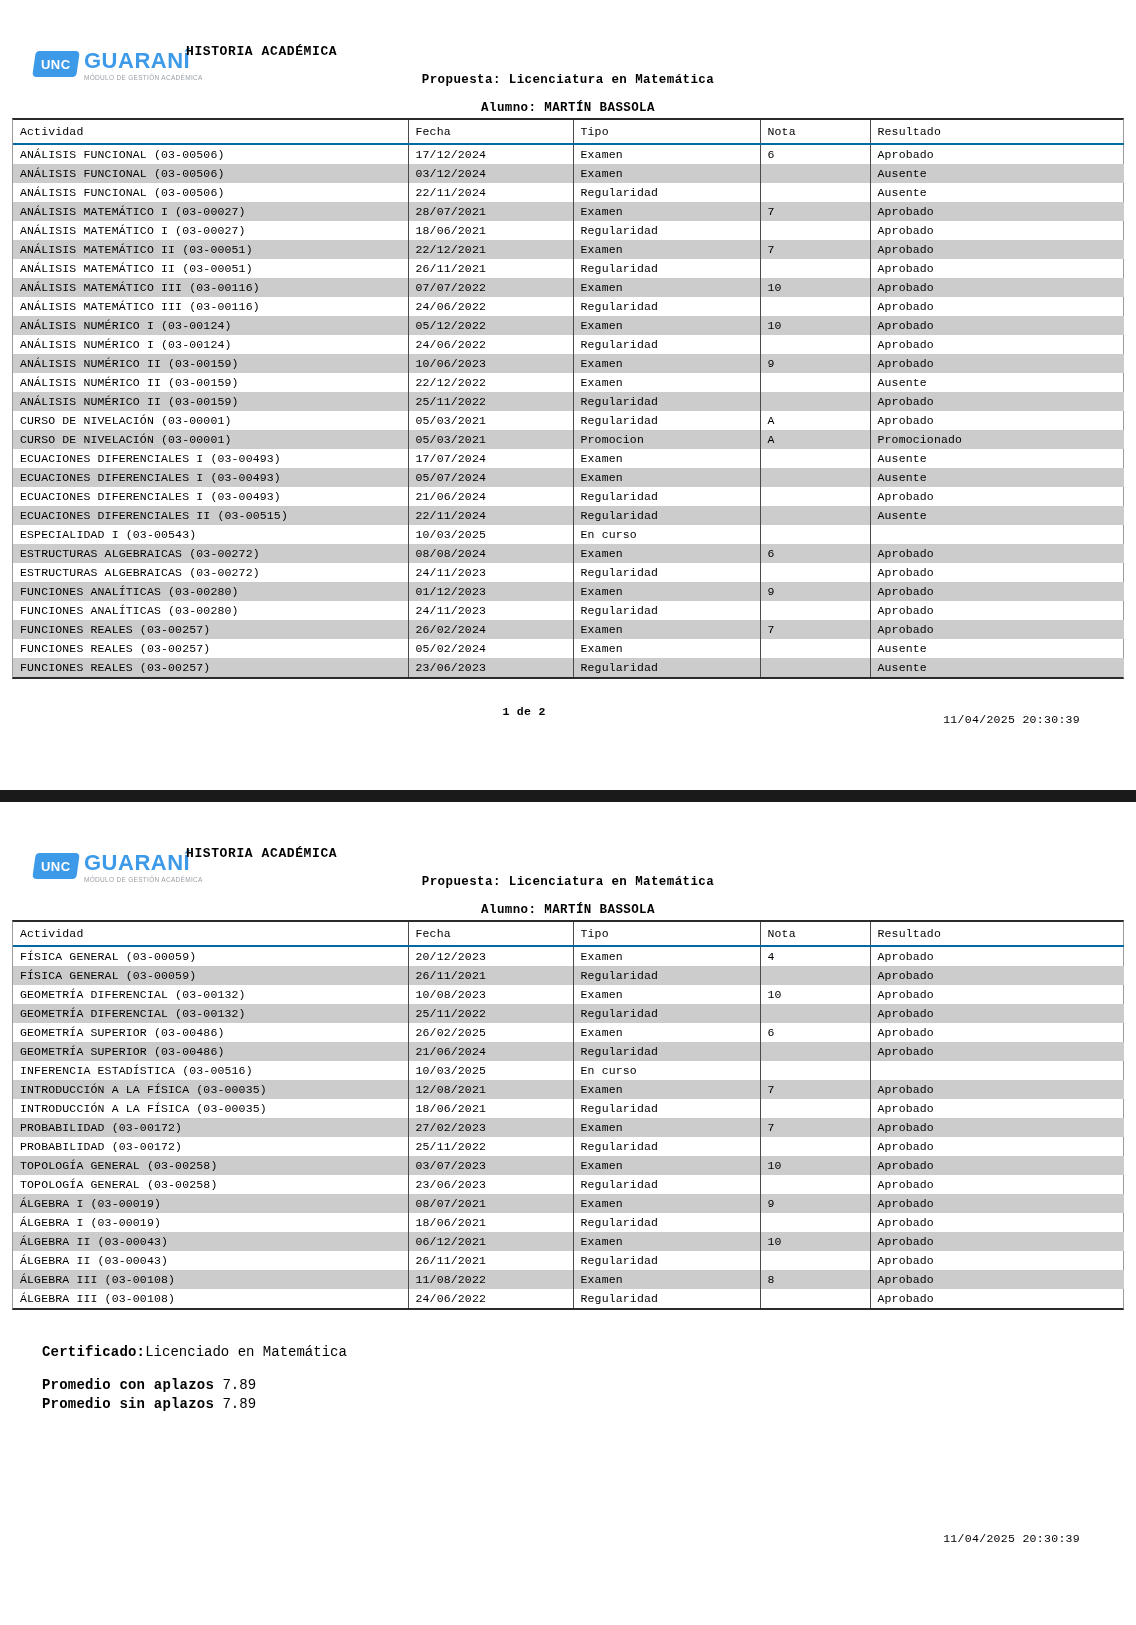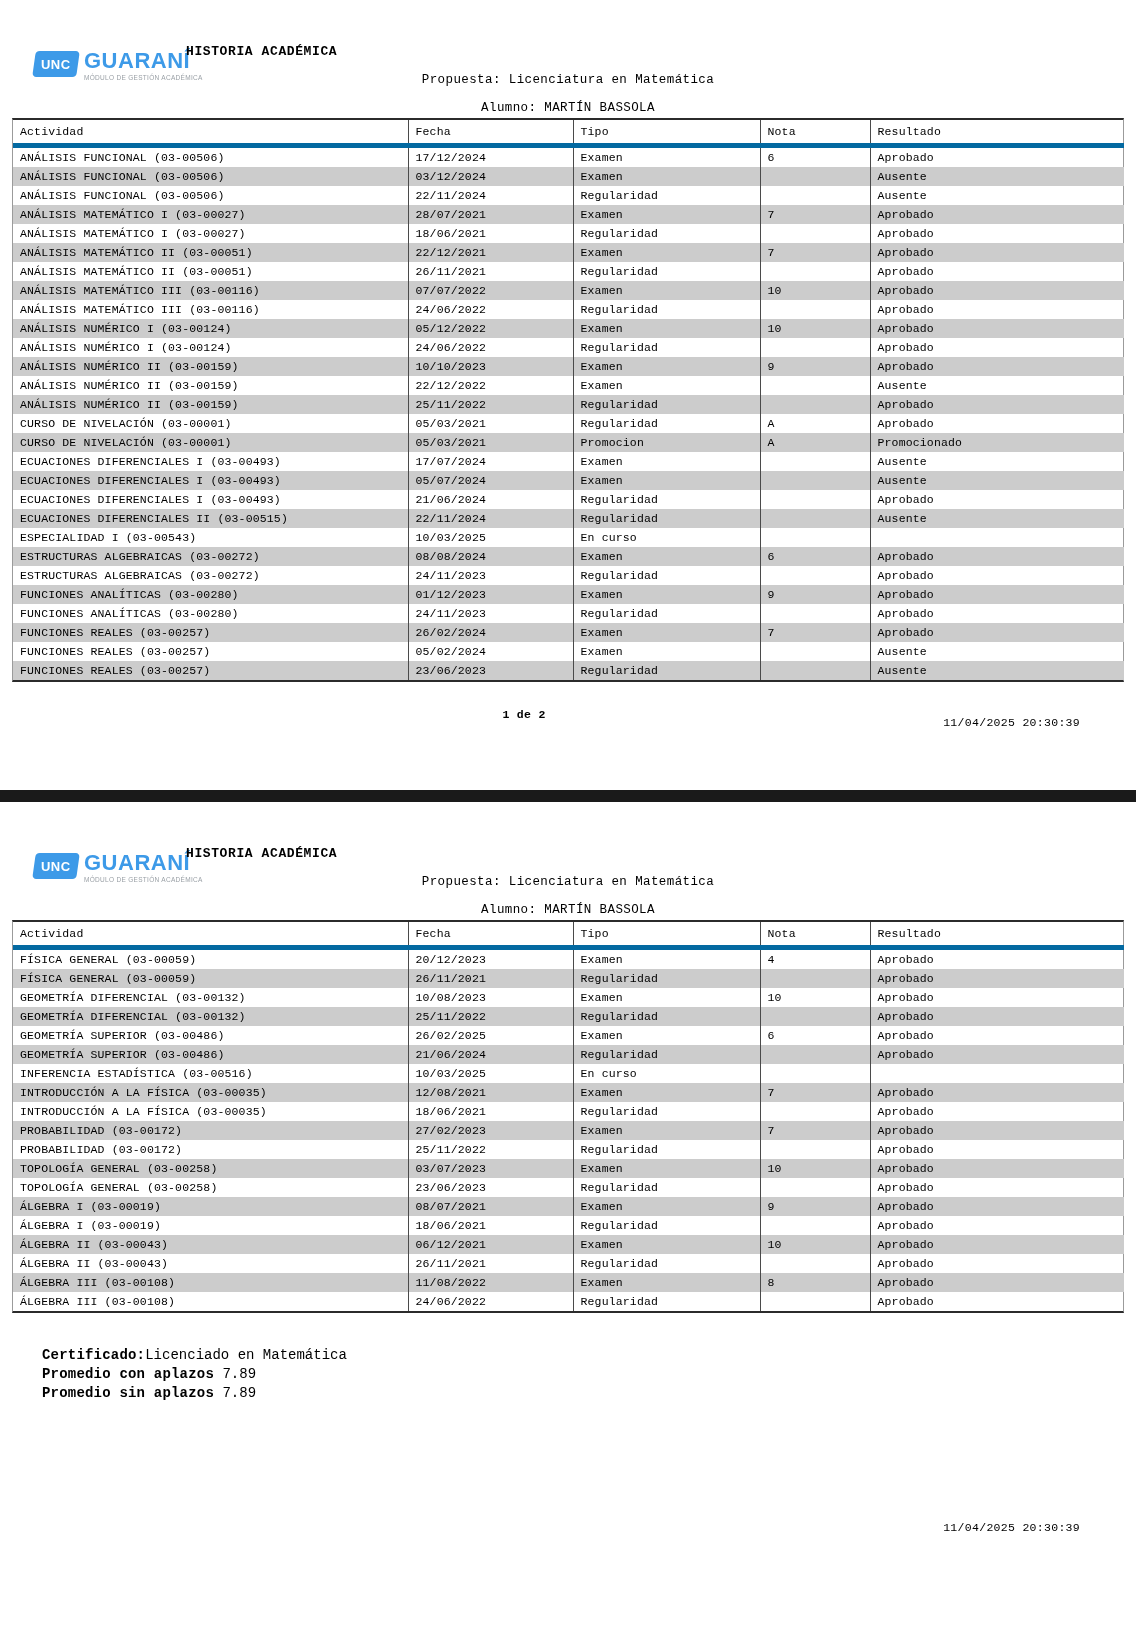--- a/index.html
+++ b/index.html
@@ -79,21 +79,21 @@
     top: 44px;
     font-size: 13px;
     font-weight: bold;
     letter-spacing: 0.6px;
   }
   .doc-line {
     position: absolute;
     width: 100%;
     text-align: center;
     font-size: 12.5px;
-    font-weight: normal;
+    font-weight: bold;
     letter-spacing: 0.4px;
   }
   .doc-propuesta { top: 73px; }
   .doc-alumno { top: 101px; }
 
   
   .table-wrap {
     margin: 0 12px;
     border: 1px solid #9b9b9b;
     border-top: 2px solid #2b2b2b;
@@ -109,21 +109,21 @@
   table.history td {
     text-align: left;
     padding: 3px 0 3px 7px;
     font-weight: normal;
     white-space: nowrap;
     overflow: hidden;
     letter-spacing: 0.15px;
     height: 13px;
   }
   table.history thead th {
-    border-bottom: 5px solid #0369a1;
+    border-bottom: 2px solid #0369a1;
     padding-top: 5px;
     padding-bottom: 5px;
   }
   table.history th + th,
   table.history td + td {
     border-left: 1px solid #4a4a4a;
   }
   tr.shaded td { background: #cccccc; }
   .col-actividad { width: 395px; }
   .col-fecha { width: 165px; }
@@ -163,21 +163,21 @@
   }
 
   
   .summary {
     margin: 33px 0 0 42px;
     font-size: 14px;
     line-height: 19px;
   }
   .summary .row { white-space: nowrap; }
   .summary b { font-weight: bold; letter-spacing: 0.2px; }
-  .summary .gap { }
+  .summary .gap { margin-top: 14px; }
 </style>
 </head>
 <body>
 
 <div class="page page-1">
 
   <div class="doc-header">
     <div class="logo">
       <div class="logo-badge">
         <span>UNC</span>
@@ -283,21 +283,21 @@
           </tr>
           <tr>
             <td>ANÁLISIS NUMÉRICO I (03-00124)</td>
             <td>24/06/2022</td>
             <td>Regularidad</td>
             <td></td>
             <td>Aprobado</td>
           </tr>
           <tr class="shaded">
             <td>ANÁLISIS NUMÉRICO II (03-00159)</td>
-            <td>10/10/2023</td>
+            <td>10/06/2023</td>
             <td>Examen</td>
             <td>9</td>
             <td>Aprobado</td>
           </tr>
           <tr>
             <td>ANÁLISIS NUMÉRICO II (03-00159)</td>
             <td>22/12/2022</td>
             <td>Examen</td>
             <td></td>
             <td>Ausente</td>

